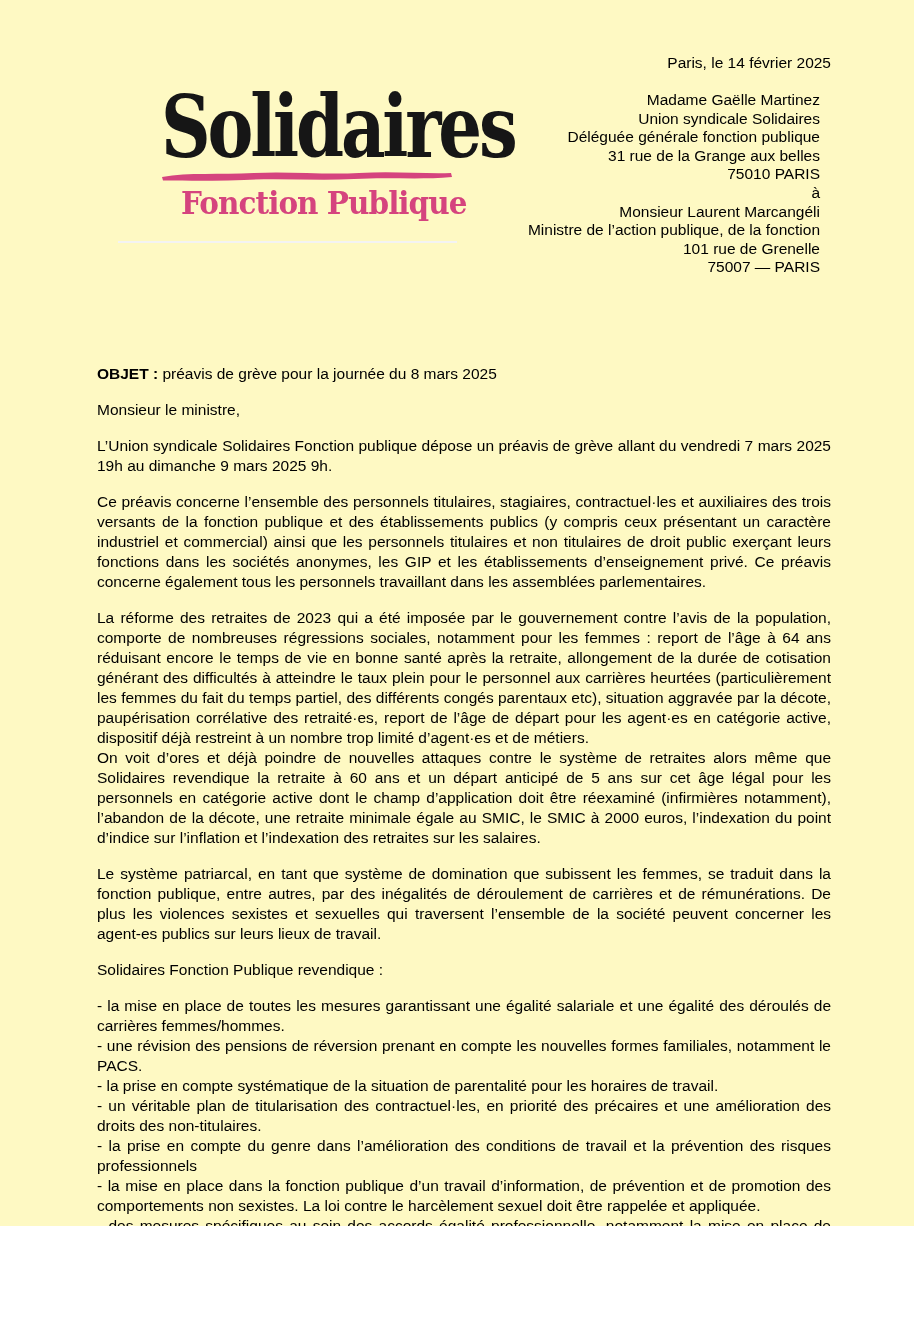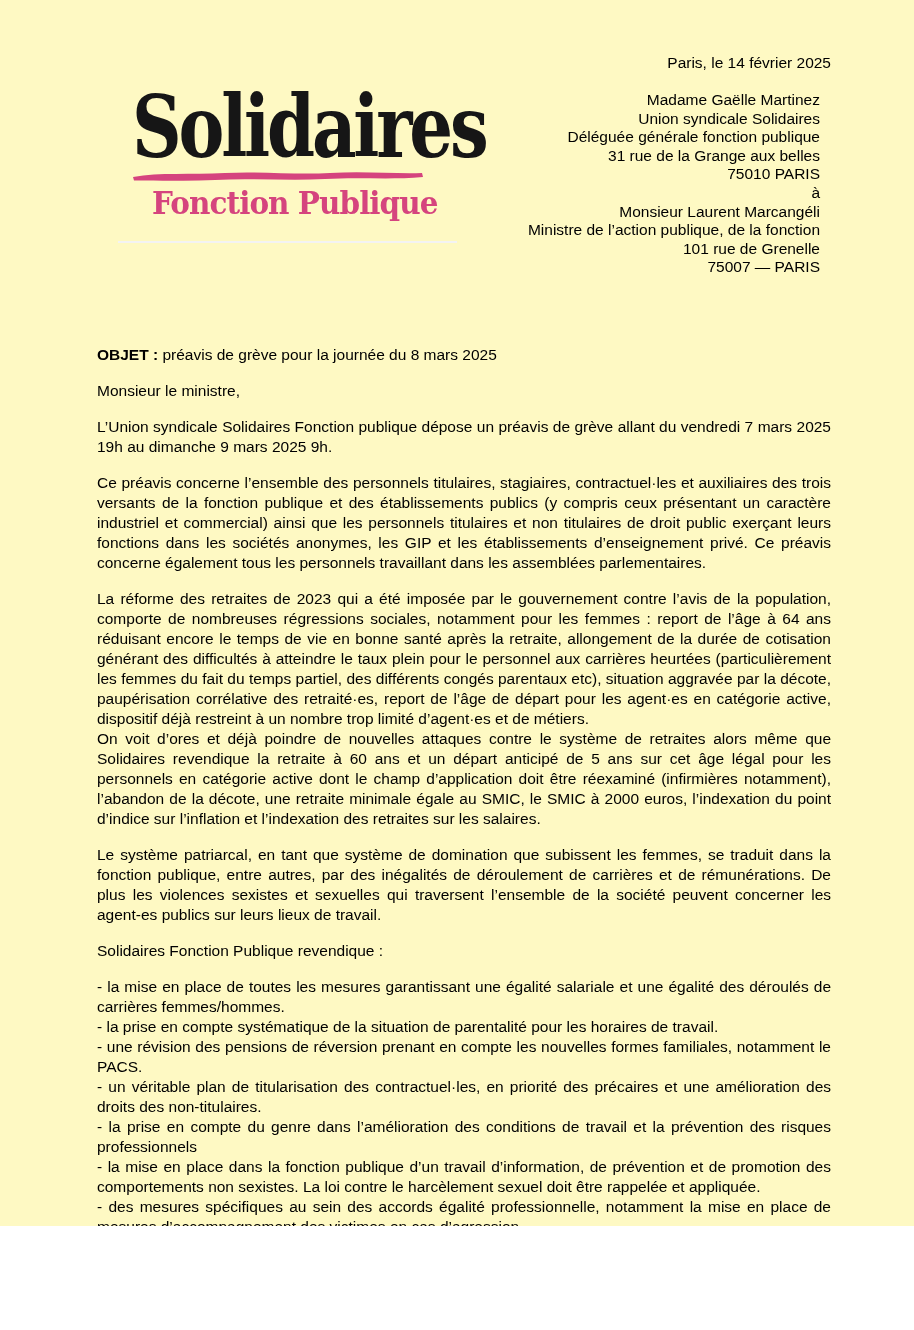--- a/index.html
+++ b/index.html
@@ -15,21 +15,21 @@
   .date-line {
     position:absolute; top:53px; right:83px;
     white-space:nowrap;
   }
   .address-block {
     position:absolute; top:91px; right:94px;
     text-align:right; line-height:18.6px;
   }
   
   .logo {
-    position:absolute; left:132px; top:84px; width:310px;
+    position:absolute; left:161px; top:84px; width:310px;
   }
   .logo-title {
     font-family:"DejaVu Serif", serif;
     font-weight:700; font-size:86px; line-height:1;
     letter-spacing:-4px;
     transform:scaleX(0.80); transform-origin:0 0;
     color:#161616; white-space:nowrap;
   }
   .logo-underline { display:block; margin:-2px 0 0 -2px; }
   .logo-subtitle {
@@ -39,21 +39,21 @@
     letter-spacing:-1px;
     transform:scaleX(0.95); transform-origin:0 0;
     color:#d5447e; white-space:nowrap;
   }
   .logo-edge {
     position:absolute; left:118px; top:241px;
     width:339px; height:2px; background:#f3f3f3;
   }
   
   .letter-body {
-    position:absolute; top:345px; left:97px;
+    position:absolute; top:364px; left:97px;
     width:734px;
     text-align:justify;
   }
   .letter-body p { margin:0 0 16px 0; }
   .letter-body p.no-gap-bottom { margin-bottom:0; }
   .letter-body p.demand { margin:0; }
   .subject-label { font-weight:bold; }
 </style>
 </head>
 <body>
@@ -94,21 +94,21 @@
     <p>Ce préavis concerne l’ensemble des personnels titulaires, stagiaires, contractuel·les et auxiliaires des trois versants de la fonction publique et des établissements publics (y compris ceux présentant un caractère industriel et commercial) ainsi que les personnels titulaires et non titulaires de droit public exerçant leurs fonctions dans les sociétés anonymes, les GIP et les établissements d’enseignement privé. Ce préavis concerne également tous les personnels travaillant dans les assemblées parlementaires.</p>
 
     <p class="no-gap-bottom">La réforme des retraites de 2023 qui a été imposée par le gouvernement contre l’avis de la population, comporte de nombreuses régressions sociales, notamment pour les femmes : report de l’âge à 64 ans réduisant encore le temps de vie en bonne santé après la retraite, allongement de la durée de cotisation générant des difficultés à atteindre le taux plein pour le personnel aux carrières heurtées (particulièrement les femmes du fait du temps partiel, des différents congés parentaux etc), situation aggravée par la décote, paupérisation corrélative des retraité·es, report de l’âge de départ pour les agent·es en catégorie active, dispositif déjà restreint à un nombre trop limité d’agent·es et de métiers.</p>
     <p>On voit d’ores et déjà poindre de nouvelles attaques contre le système de retraites alors même que Solidaires revendique la retraite à 60 ans et un départ anticipé de 5 ans sur cet âge légal pour les personnels en catégorie active dont le champ d’application doit être réexaminé (infirmières notamment), l’abandon de la décote, une retraite minimale égale au SMIC, le SMIC à 2000 euros, l’indexation du point d’indice sur l’inflation et l’indexation des retraites sur les salaires.</p>
 
     <p>Le système patriarcal, en tant que système de domination que subissent les femmes, se traduit dans la fonction publique, entre autres, par des inégalités de déroulement de carrières et de rémunérations. De plus les violences sexistes et sexuelles qui traversent l’ensemble de la société peuvent concerner les agent-es publics sur leurs lieux de travail.</p>
 
     <p>Solidaires Fonction Publique revendique :</p>
 
     <p class="demand">- la mise en place de toutes les mesures garantissant une égalité salariale et une égalité des déroulés de carrières femmes/hommes.</p>
+    <p class="demand">- une révision des pensions de réversion prenant en compte les nouvelles formes familiales, notamment le PACS.</p>
     <p class="demand">- la prise en compte systématique de la situation de parentalité pour les horaires de travail.</p>
-    <p class="demand">- une révision des pensions de réversion prenant en compte les nouvelles formes familiales, notamment le PACS.</p>
     <p class="demand">- un véritable plan de titularisation des contractuel·les, en priorité des précaires et une amélioration des droits des non-titulaires.</p>
     <p class="demand">- la prise en compte du genre dans l’amélioration des conditions de travail et la prévention des risques professionnels</p>
     <p class="demand">- la mise en place dans la fonction publique d’un travail d’information, de prévention et de promotion des comportements non sexistes. La loi contre le harcèlement sexuel doit être rappelée et appliquée.</p>
     <p class="demand">- des mesures spécifiques au sein des accords égalité professionnelle, notamment la mise en place de mesures d’accompagnement des victimes en cas d’agression.</p>
   </div>
 
 </div>
 
 </body></html>

